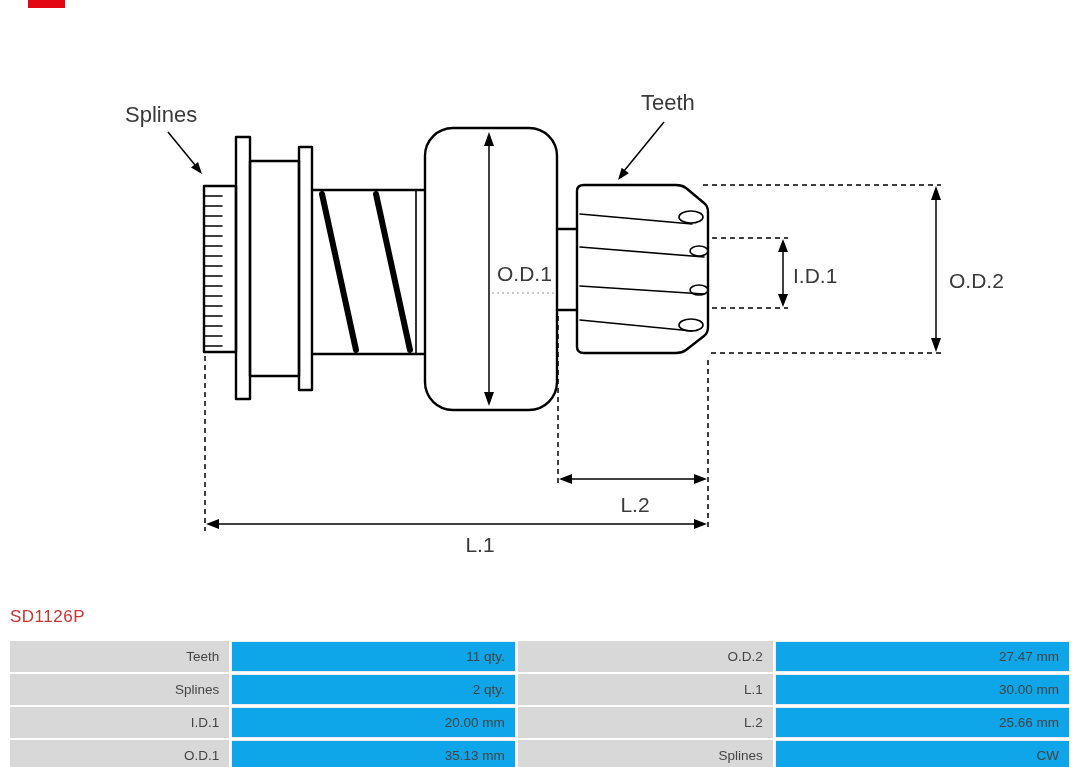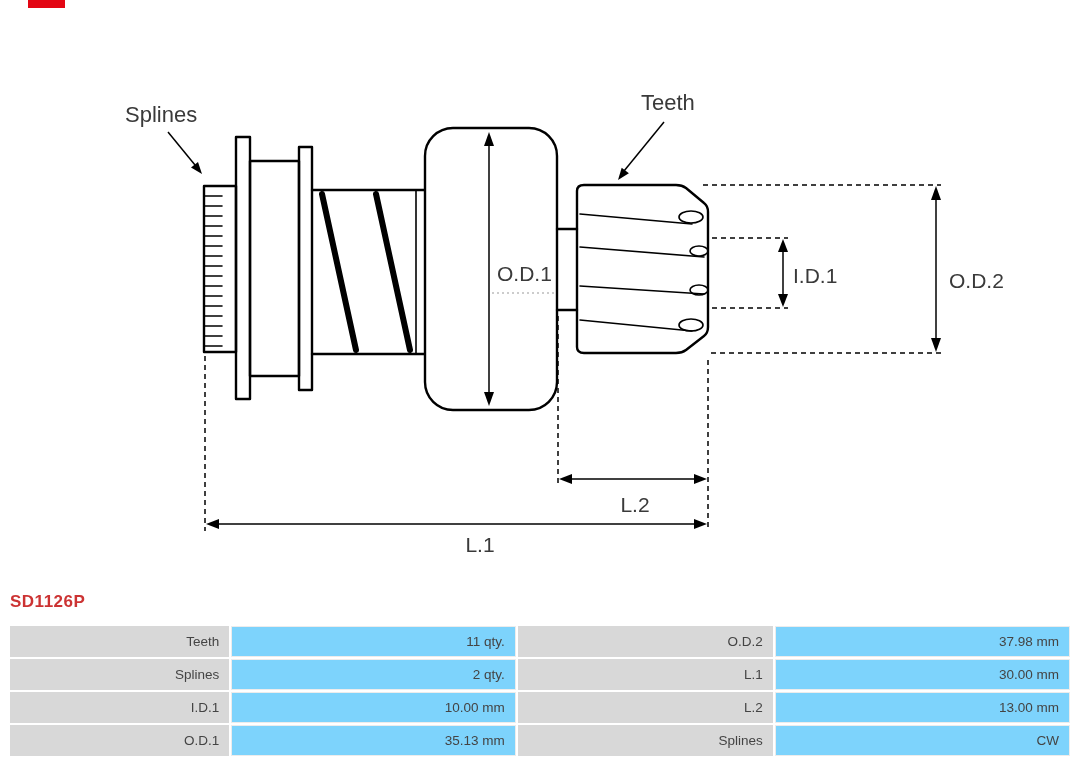--- a/index.html
+++ b/index.html
@@ -9,25 +9,25 @@
   svg text{font-family:"Liberation Sans",sans-serif;}
   .outline{stroke:#000;stroke-width:2.4;fill:none;stroke-linejoin:round;stroke-linecap:round;}
   .thin{stroke:#000;stroke-width:1.6;fill:none;stroke-linecap:round;}
   .coil{stroke:#000;stroke-width:6;fill:none;stroke-linecap:round;}
   .dash{stroke:#000;stroke-width:1.5;stroke-dasharray:5 4;fill:none;}
   .dim{stroke:#000;stroke-width:1.5;fill:none;}
   .ah{fill:#000;stroke:none;}
   .lbl{fill:#3a3a3a;font-size:21px;}
   .lbl-big{fill:#3a3a3a;font-size:22px;}
   .ctr{stroke:#9a9a9a;stroke-width:1.2;stroke-dasharray:2 3;fill:none;}
-  .part-number{margin:17px 0 12px 10px;font-size:17px;font-weight:bold;letter-spacing:.5px;}
+  .part-number{margin:32px 0 12px 10px;font-size:17px;font-weight:normal;letter-spacing:.5px;}
   table.spec{width:1064px;margin:0 8px;border-collapse:separate;border-spacing:2px;font-size:13.5px;color:#444;}
   table.spec td{padding:7px 10px;text-align:right;white-space:nowrap;}
   td.label{background:#d8d8d8;}
-  td.value{background:#7dd3fc;border:1px solid #ececec;}
+  td.value{background:#0ea5e9;border:1px solid #ececec;}
 </style>
 </head>
 <body>
 
 <div class="logo-fragment" style="background: rgb(227, 6, 19);"></div>
 
 <svg class="diagram" viewBox="0 0 1080 575">
 
   <g>
     <rect class="outline" x="204" y="186" width="32" height="166"></rect>
@@ -124,33 +124,33 @@
     <col style="width:20.8%">
       <col style="width:27%">
       <col style="width:24.2%">
       <col style="width:28%">
   </colgroup>
   <tbody>
     <tr>
       <td class="label">Teeth</td>
       <td class="value">11 qty.</td>
       <td class="label">O.D.2</td>
-      <td class="value">37.98 mm</td>
+      <td class="value">27.47 mm</td>
     </tr>
     <tr>
       <td class="label">Splines</td>
       <td class="value">2 qty.</td>
       <td class="label">L.1</td>
       <td class="value">30.00 mm</td>
     </tr>
     <tr>
       <td class="label">I.D.1</td>
-      <td class="value">10.00 mm</td>
+      <td class="value">20.00 mm</td>
       <td class="label">L.2</td>
-      <td class="value">13.00 mm</td>
+      <td class="value">25.66 mm</td>
     </tr>
     <tr>
       <td class="label">O.D.1</td>
       <td class="value">35.13 mm</td>
       <td class="label">Splines</td>
       <td class="value">CW</td>
     </tr>
   </tbody>
 </table>
 

